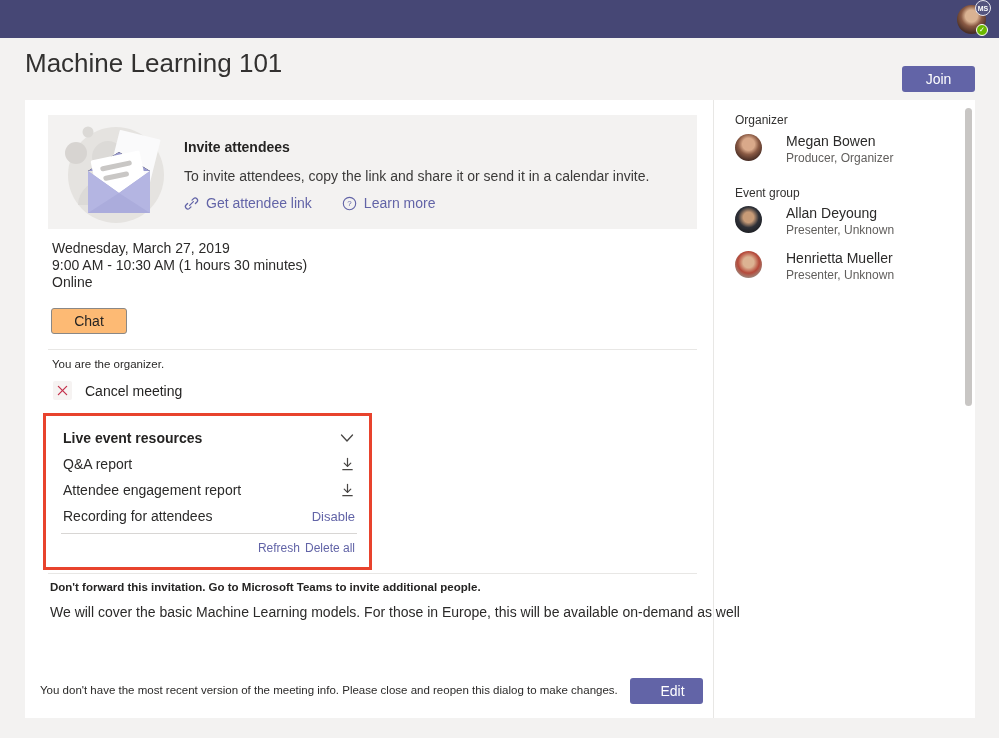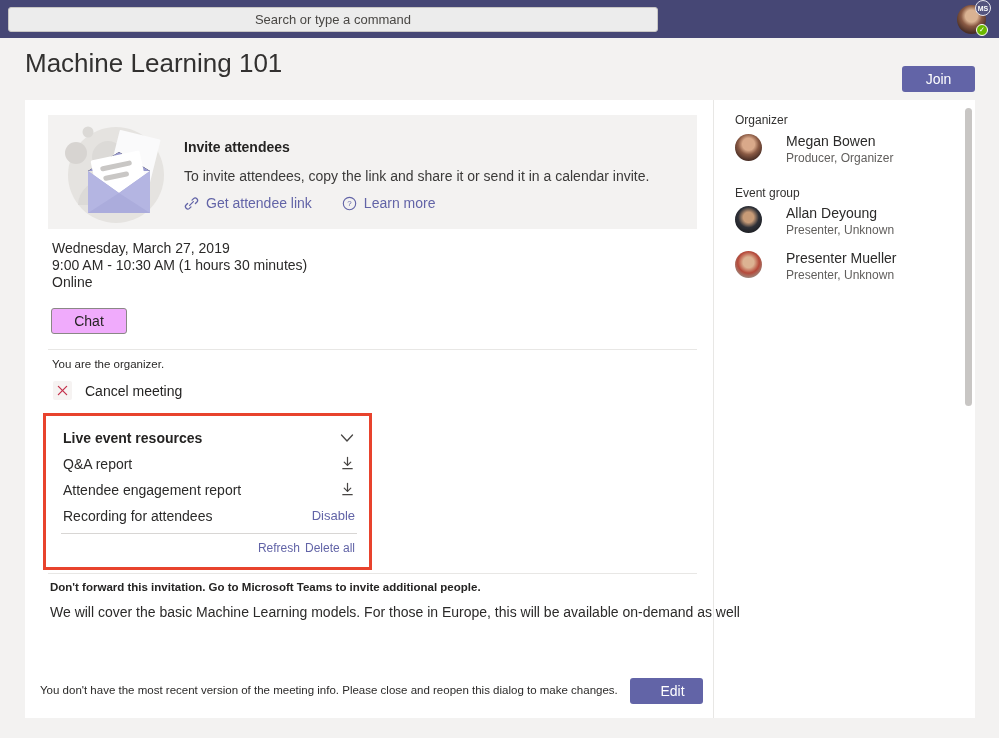--- a/index.html
+++ b/index.html
@@ -66,37 +66,37 @@
   .invite-title { position:absolute; left:136px; top:24px; font-weight:bold; font-size:14px; }
   .invite-desc  { position:absolute; left:136px; top:53px; font-size:14px; color:#3b3a39; }
   .invite-links { position:absolute; left:136px; top:80px; display:flex; align-items:center; gap:0; }
   .link { color:#6264a7; font-size:14px; cursor:pointer; display:flex; align-items:center; gap:7px; }
   .link + .link { margin-left:30px; }
 
   
   .date-block { position:absolute; left:27px; top:140px; line-height:17px; font-size:14px; color:#2b2a29; }
   .chat-btn {
     position:absolute; left:26px; top:208px; width:76px; height:26px;
-    background:#f0abfc; border:1px solid #8a8886; border-radius:3px;
+    background:#fdba74; border:1px solid #8a8886; border-radius:3px;
     display:flex; align-items:center; justify-content:center; font-size:14px; cursor:pointer;
   }
   .organizer-note { position:absolute; left:27px; top:258px; font-size:11.5px; color:#2b2a29; }
   .cancel-row { position:absolute; left:28px; top:281px; display:flex; align-items:center; gap:13px; cursor:pointer;justify-content:space-between; }
   .cancel-x {
     width:19px; height:19px; background:#f6f3f2; border-radius:2px;
     display:flex; align-items:center; justify-content:center;
   }
   .cancel-label { font-size:14px; }
 
   
   .resources-box {
     position:absolute; left:18px; top:313px; width:329px; height:157px;
     background:#fff; border:3px solid #e8432d;
   }
-  .res-row { position:absolute; left:17px; right:14px; display:flex; align-items:flex-start; justify-content:space-between; }
+  .res-row { position:absolute; left:17px; right:14px; display:flex; align-items:flex-end; justify-content:space-between; }
   .res-title { font-weight:bold; font-size:14px; }
   .res-label { font-size:14px; color:#2b2a29; }
   .res-action { color:#6264a7; font-size:13px; cursor:pointer; }
   .res-divider { position:absolute; left:15px; right:12px; top:117px; height:1px; background:#d8d6d4; }
   .res-footer { position:absolute; right:14px; top:125px; display:flex; gap:5px; }
   .res-footer .res-action { font-size:12px; }
 
   
   .fwd-warning { position:absolute; left:25px; top:481px; font-size:11.5px; font-weight:bold; }
   .desc-body   { position:absolute; left:25px; top:504px; font-size:14px; color:#2b2a29; }
@@ -119,21 +119,20 @@
     position:absolute; left:940px; top:8px; width:7px; height:298px;
     background:#c8c6c4; border-radius:4px;
   }
 
   svg { display:block; }
 </style>
 </head>
 <body>
 
 <div class="header">
-  <div class="searchbox">Search or type a command</div>
   <div class="hdr-avatar">
     <div class="ms-badge">MS</div>
     <div class="status-dot">✓</div>
   </div>
 </div>
 
 <div class="page-title">Machine Learning 101</div>
 <div class="btn join-btn">Join</div>
 
 <div class="panel">
@@ -275,19 +274,19 @@
     <div class="p-avatar av-allan"></div>
     <div>
       <div class="p-name">Allan Deyoung</div>
       <div class="p-role">Presenter, Unknown</div>
     </div>
   </div>
 
   <div class="person" style="top:151px;">
     <div class="p-avatar av-henrietta"></div>
     <div>
-      <div class="p-name">Presenter Mueller</div>
+      <div class="p-name">Henrietta Mueller</div>
       <div class="p-role">Presenter, Unknown</div>
     </div>
   </div>
 
   <div class="scrollbar-thumb"></div>
 </div>
 
 </body></html>

